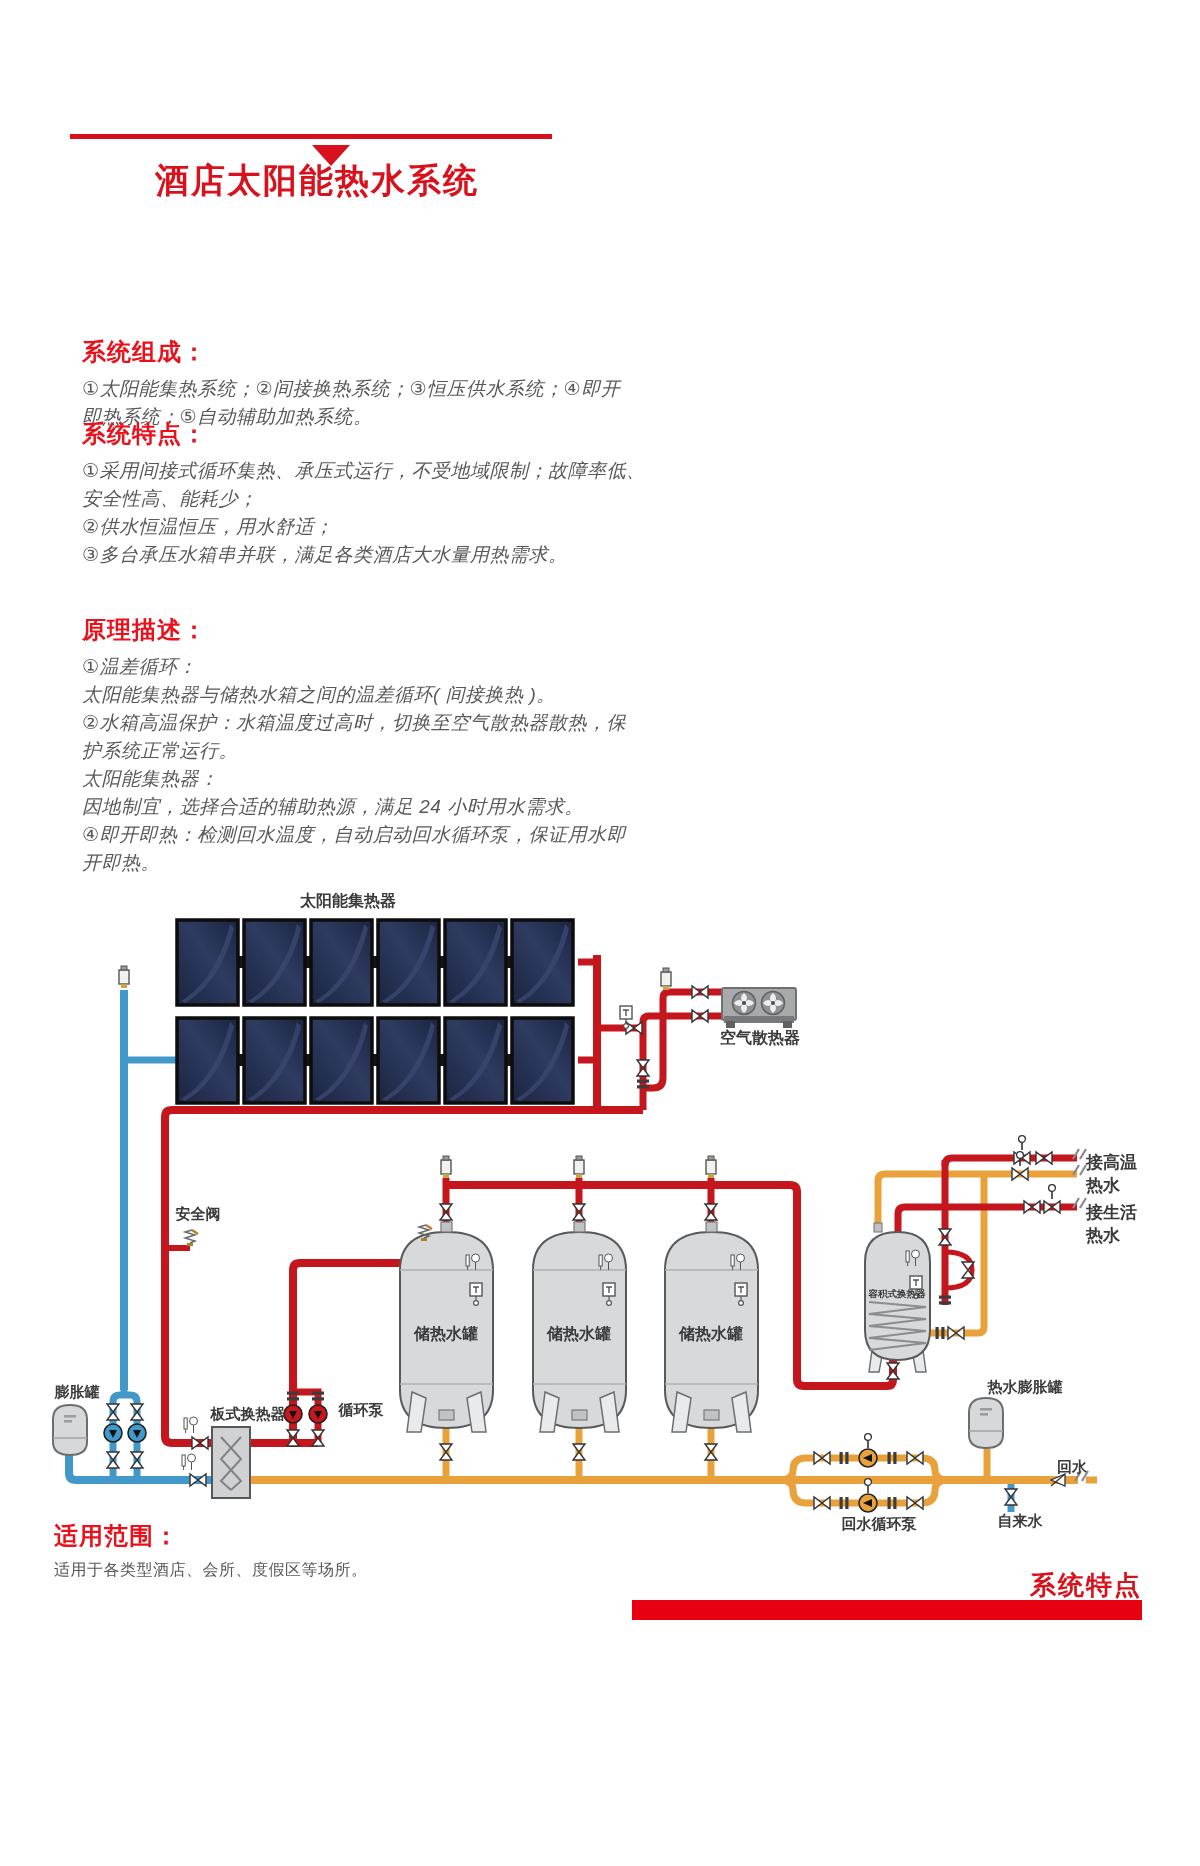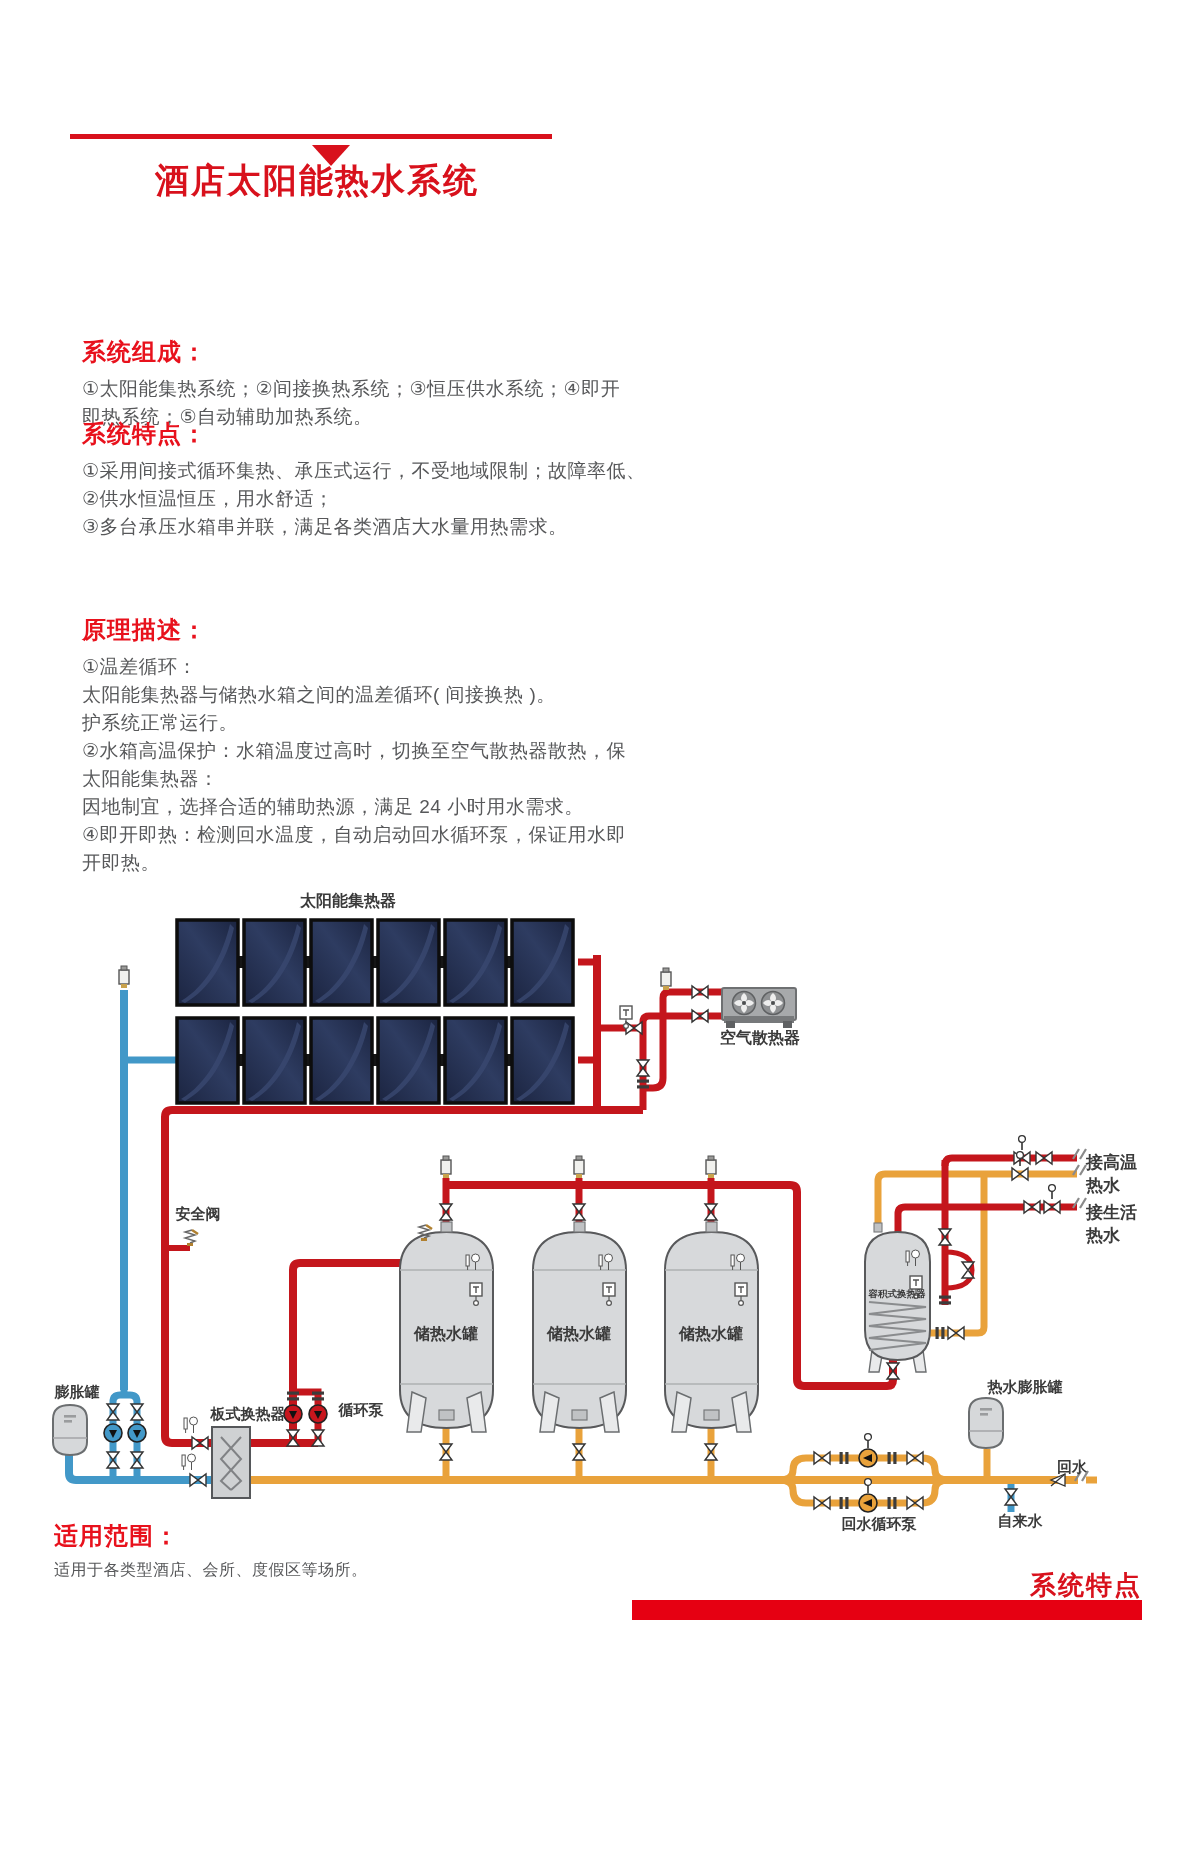--- a/index.html
+++ b/index.html
@@ -11,21 +11,21 @@
   .abs{position:absolute;}
   
   .rule{left:70px;top:134px;width:482px;height:5px;background:#d8111c;}
   .tri{left:312px;top:145px;width:0;height:0;
        border-left:19px solid transparent;border-right:19px solid transparent;
        border-top:21px solid #d8111c;}
   .page-title{left:155px;top:158px;font-size:34px;font-weight:bold;color:#d8111c;letter-spacing:2px;}
   
   .sect{left:82px;width:530px;}
   .sect h2{margin:0 0 7px 0;font-size:24px;font-weight:bold;color:#e8111c;letter-spacing:1px;}
-  .sect .ln{font-size:19px;line-height:28px;color:#57585a;letter-spacing:0.5px;white-space:nowrap;}
+  .sect .ln{font-size:19px;line-height:28px;color:#57585a;letter-spacing:0.5px;white-space:nowrap;font-style:italic;}
   #sect-1{top:336px;} #sect-2{top:418px;} #sect-3{top:614px;}
   
   .scope{left:54px;top:1520px;}
   .scope h2{margin:0 0 8px 0;font-size:24px;font-weight:bold;color:#e8111c;letter-spacing:1px;}
   .scope .ln{font-size:16px;color:#57585a;letter-spacing:0.5px;}
   .runlabel{left:632px;top:1568px;width:510px;text-align:right;
             font-size:26px;font-weight:bold;color:#d8111c;letter-spacing:2px;}
   .runbar{left:632px;top:1600px;width:510px;height:20px;background:#e60012;}
   
   svg{position:absolute;left:0;top:880px;}
@@ -45,30 +45,31 @@
 
 <div class="abs sect" id="sect-1">
   <h2>系统组成：</h2>
   <div class="ln">①太阳能集热系统；②间接换热系统；③恒压供水系统；④即开</div>
   <div class="ln">即热系统；⑤自动辅助加热系统。</div>
 </div>
 
 <div class="abs sect" id="sect-2">
   <h2>系统特点：</h2>
   <div class="ln">①采用间接式循环集热、承压式运行，不受地域限制；故障率低、</div>
+  <div class="ln">安全性高、能耗少；</div>
   <div class="ln">②供水恒温恒压，用水舒适；</div>
   <div class="ln">③多台承压水箱串并联，满足各类酒店大水量用热需求。</div>
 </div>
 
 <div class="abs sect" id="sect-3">
   <h2>原理描述：</h2>
   <div class="ln">①温差循环：</div>
   <div class="ln">太阳能集热器与储热水箱之间的温差循环( 间接换热 )。</div>
+  <div class="ln">②水箱高温保护：水箱温度过高时，切换至空气散热器散热，保</div>
   <div class="ln">护系统正常运行。</div>
-  <div class="ln">②水箱高温保护：水箱温度过高时，切换至空气散热器散热，保</div>
   <div class="ln">太阳能集热器：</div>
   <div class="ln">因地制宜，选择合适的辅助热源，满足 24 小时用水需求。</div>
   <div class="ln">④即开即热：检测回水温度，自动启动回水循环泵，保证用水即</div>
   <div class="ln">开即热。</div>
 </div>
 
 <svg width="1200" height="700" viewBox="0 880 1200 700">
   <defs>
     <linearGradient id="pg" x1="0" y1="1" x2="1" y2="0">
       <stop offset="0" stop-color="#1b2440"></stop>

